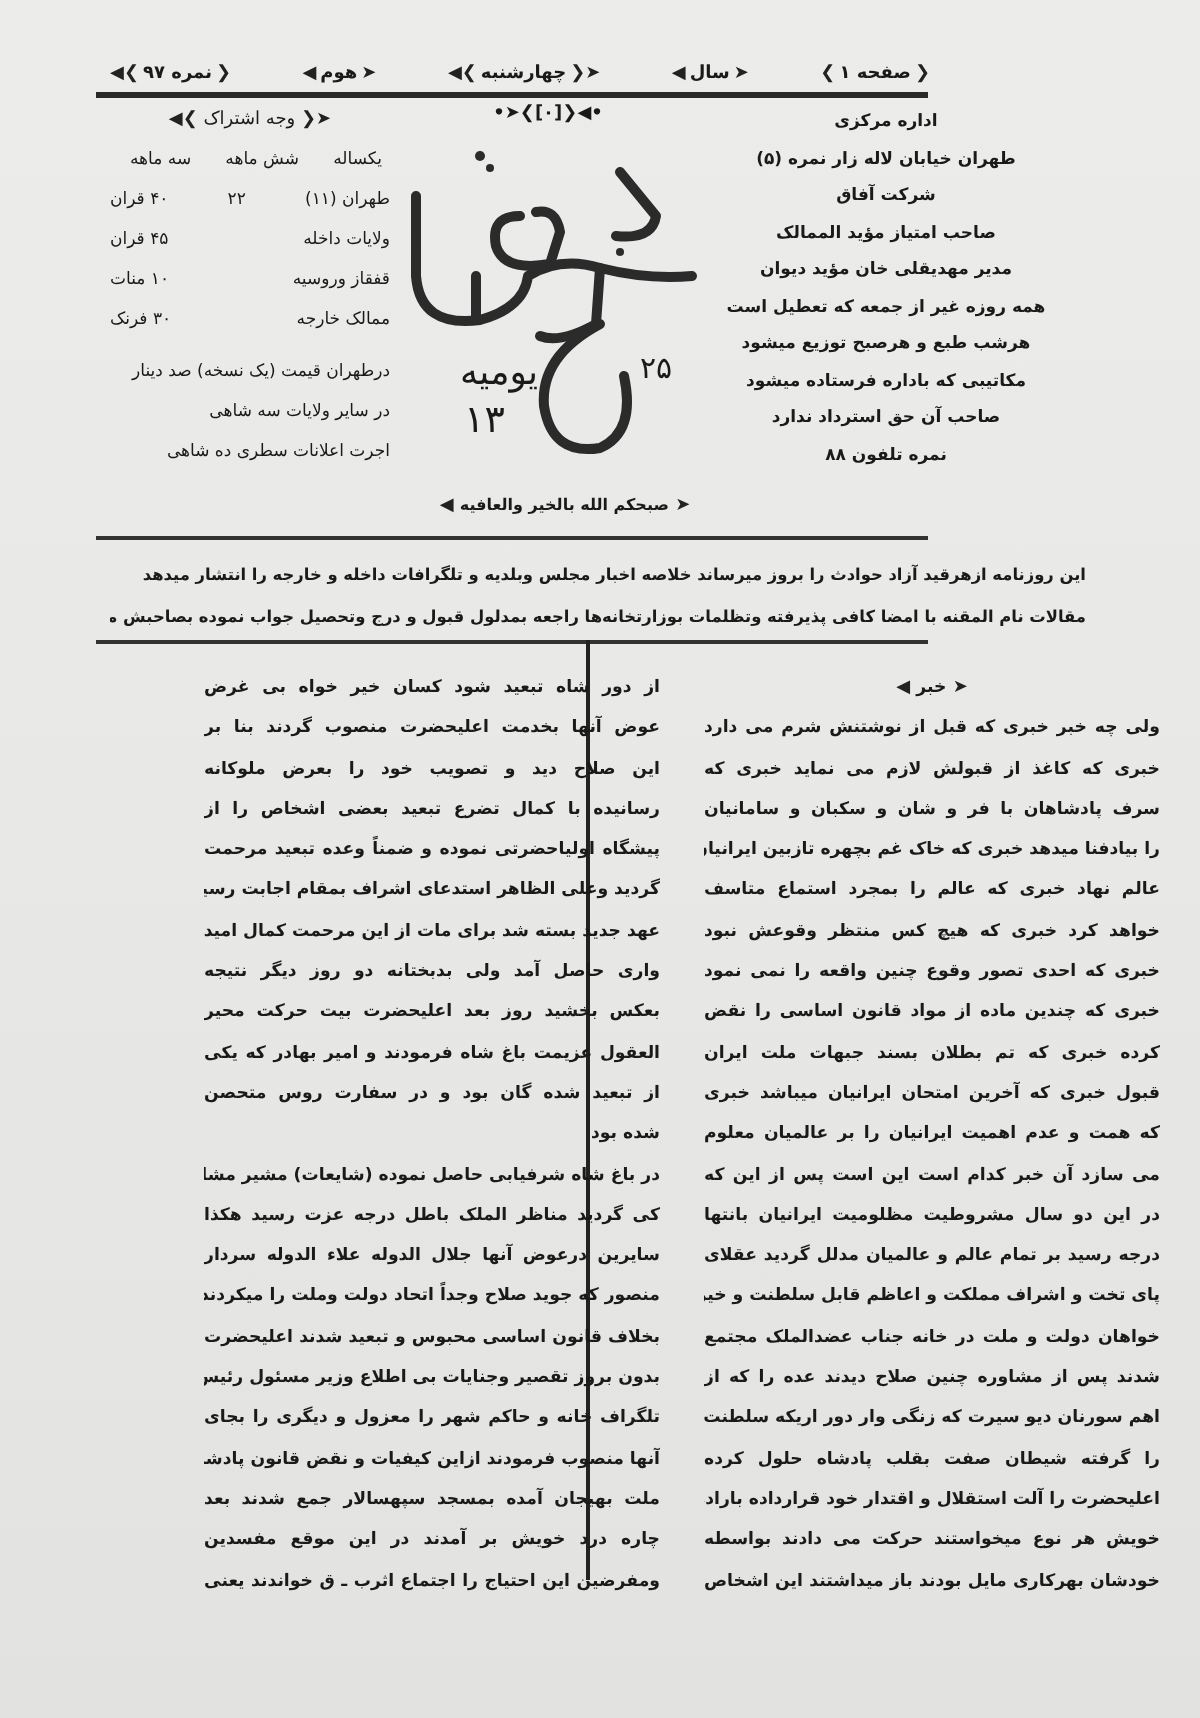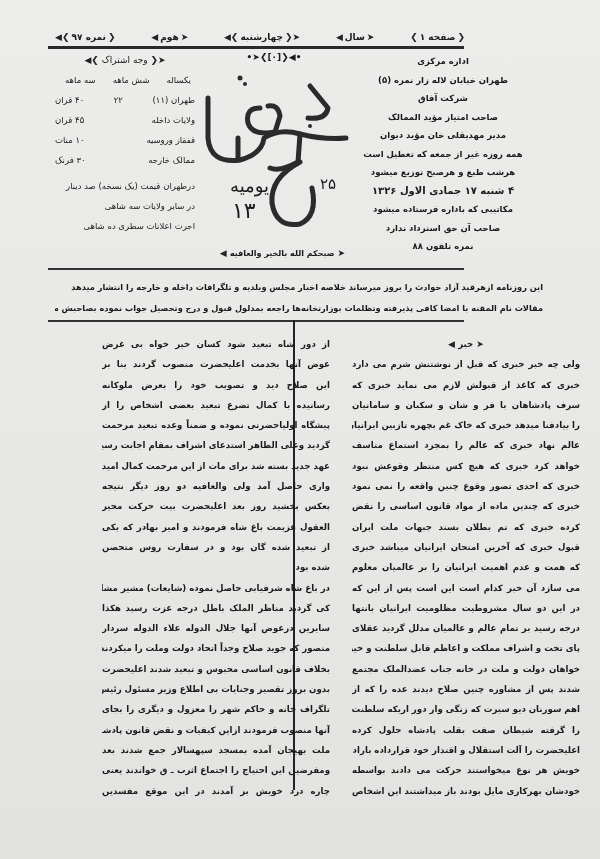--- a/index.html
+++ b/index.html
@@ -44,21 +44,21 @@
   
   .logo-orn {
     position: absolute; left: 238px; top: 52px; width: 72px; text-align: center;
     font-size: 9px; font-weight: bold;
   }
   .logo {
     position: absolute; left: 200px; top: 68px; width: 150px; height: 170px;
   }
   .logo-date-left { position: absolute; left: 230px; top: 175px; font-size: 18px; font-family: "DejaVu Serif", serif; }
   .logo-date-right { position: absolute; left: 320px; top: 175px; font-size: 15px; font-family: "DejaVu Serif", serif; }
-  .logo-year-left { position: absolute; left: 232px; top: 198px; font-size: 22px; font-family: "DejaVu Serif", serif; letter-spacing: 6px;}
+  .logo-year-left { position: absolute; left: 232px; top: 198px; font-size: 19px; font-family: "DejaVu Serif", serif; letter-spacing: 6px;}
   .motto {
     position: absolute; left: 215px; top: 248px; width: 135px; text-align: center;
     font-size: 8px; font-weight: bold; white-space: nowrap;
   }
 
   
   .info {
     position: absolute; left: 352px; top: 52px; width: 182px;
     font-size: 8.5px; line-height: 18.5px; font-weight: bold; text-align: center;
   }
@@ -175,21 +175,20 @@
   </div>
 
   <div class="info rtl">
     <div>اداره مرکزی</div>
     <div>طهران خیابان لاله زار نمره (۵)</div>
     <div>شرکت آفاق</div>
     <div>صاحب امتیاز مؤید الممالک</div>
     <div>مدیر مهدیقلی خان مؤید دیوان</div>
     <div>همه روزه غیر از جمعه که تعطیل است</div>
     <div>هرشب طبع و هرصبح توزیع میشود</div>
-    <div style="font-size:10px;">۴ شنبه ۱۷ جمادی الاول ۱۳۲۶</div>
     <div>مکاتیبی که باداره فرستاده میشود</div>
     <div>صاحب آن حق استرداد ندارد</div>
     <div>نمره تلفون ۸۸</div>
   </div>
 
   <div class="rule-thin" style="top:268px; height:2px;"></div>
 
   <div class="notice rtl">
     <div>این روزنامه ازهرقید آزاد حوادث را بروز میرساند خلاصه اخبار مجلس وبلدیه و تلگرافات داخله و خارجه را انتشار میدهد</div>
     <div>مقالات نام المقنه با امضا کافی پذیرفته وتظلمات بوزارتخانه‌ها راجعه بمدلول قبول و درج وتحصیل جواب نموده بصاحبش میرساند</div>
@@ -227,31 +226,31 @@
   </div>
 
   <div class="col col-left rtl">
     <div>از دور شاه تبعید شود کسان خیر خواه بی غرض</div>
     <div>عوض آنها بخدمت اعلیحضرت منصوب گردند بنا بر</div>
     <div>این صلاح دید و تصویب خود را بعرض ملوکانه</div>
     <div>رسانیده با کمال تضرع تبعید بعضی اشخاص را از</div>
     <div>پیشگاه اولیاحضرتی نموده و ضمناً وعده تبعید مرحمت</div>
     <div>گردید وعلی الظاهر استدعای اشراف بمقام اجابت رسید</div>
     <div>عهد جدید بسته شد برای مات از این مرحمت کمال امید</div>
-    <div>واری حاصل آمد ولی والعافیه دو روز دیگر نتیجه</div>
+    <div>واری حاصل آمد ولی بدبختانه دو روز دیگر نتیجه</div>
     <div>بعکس بخشید روز بعد اعلیحضرت بیت حرکت محیر</div>
     <div>العقول عزیمت باغ شاه فرمودند و امیر بهادر که یکی</div>
     <div>از تبعید شده گان بود و در سفارت روس متحصن</div>
     <div class="center" style="text-align:right;text-align-last:right;">شده بود</div>
     <div>در باغ شاه شرفیابی حاصل نموده (شایعات) مشیر مشار</div>
     <div>کی گردید مناظر الملک باطل درجه عزت رسید هکذا</div>
     <div>سایرین درعوض آنها جلال الدوله علاء الدوله سردار</div>
     <div>منصور که جوید صلاح وجداً اتحاد دولت وملت را میکردند</div>
     <div>بخلاف قانون اساسی محبوس و تبعید شدند اعلیحضرت</div>
     <div>بدون بروز تقصیر وجنایات بی اطلاع وزیر مسئول رئیس</div>
     <div>تلگراف خانه و حاکم شهر را معزول و دیگری را بجای</div>
     <div>آنها منصوب فرمودند ازاین کیفیات و نقض قانون پادشاه</div>
     <div>ملت بهیجان آمده بمسجد سپهسالار جمع شدند بعد</div>
+    <div>چاره درد خویش بر آمدند در این موقع مفسدین</div>
     <div>ومفرضین این احتیاج را اجتماع اثرب ـ ق خواندند یعنی</div>
-    <div>چاره درد خویش بر آمدند در این موقع مفسدین</div>
   </div>
 
 </div>
 
 </body></html>

